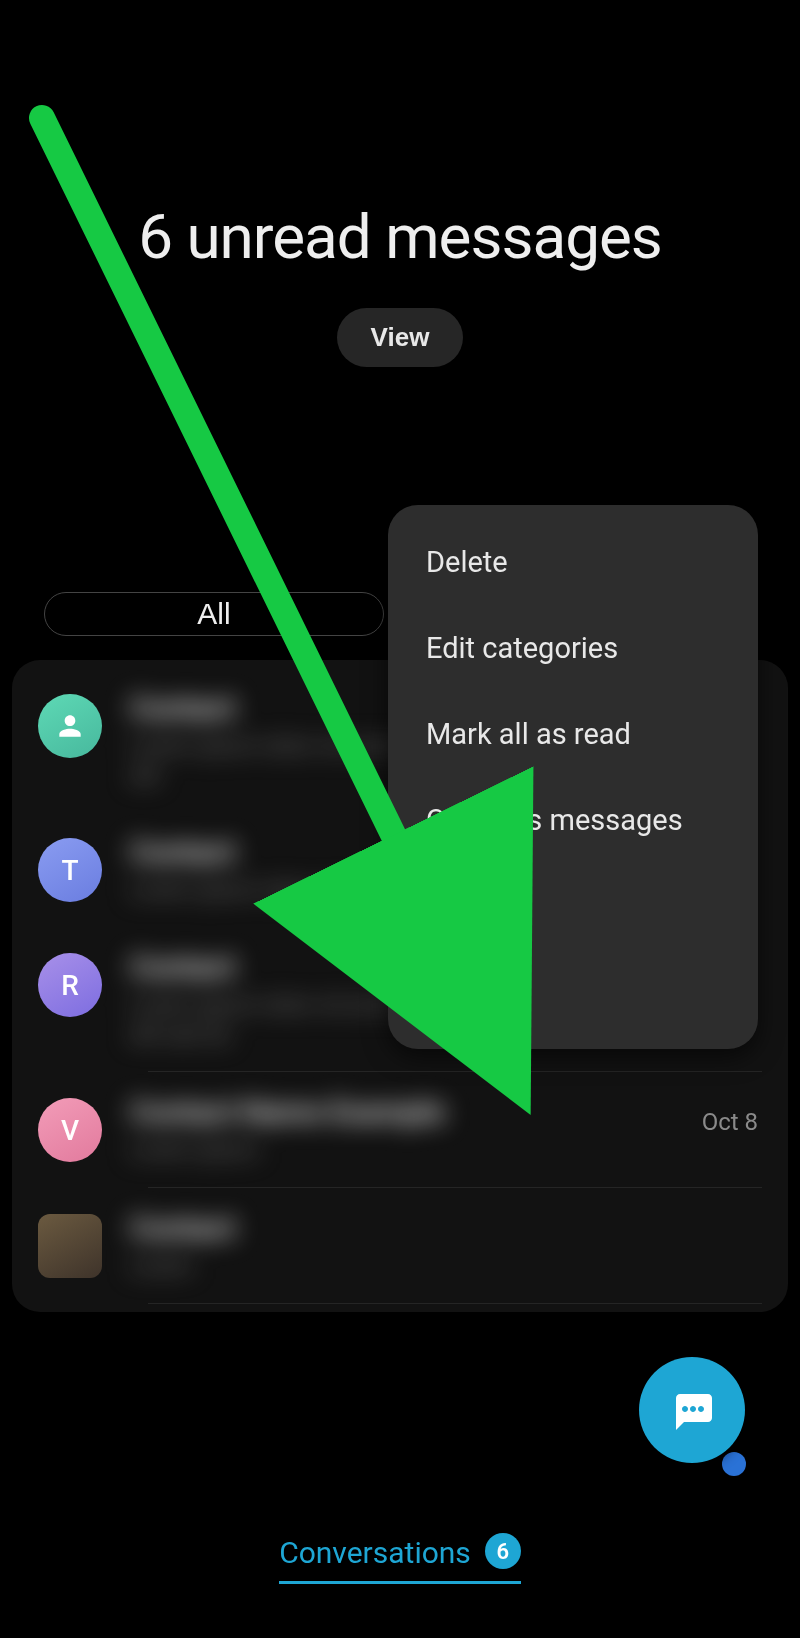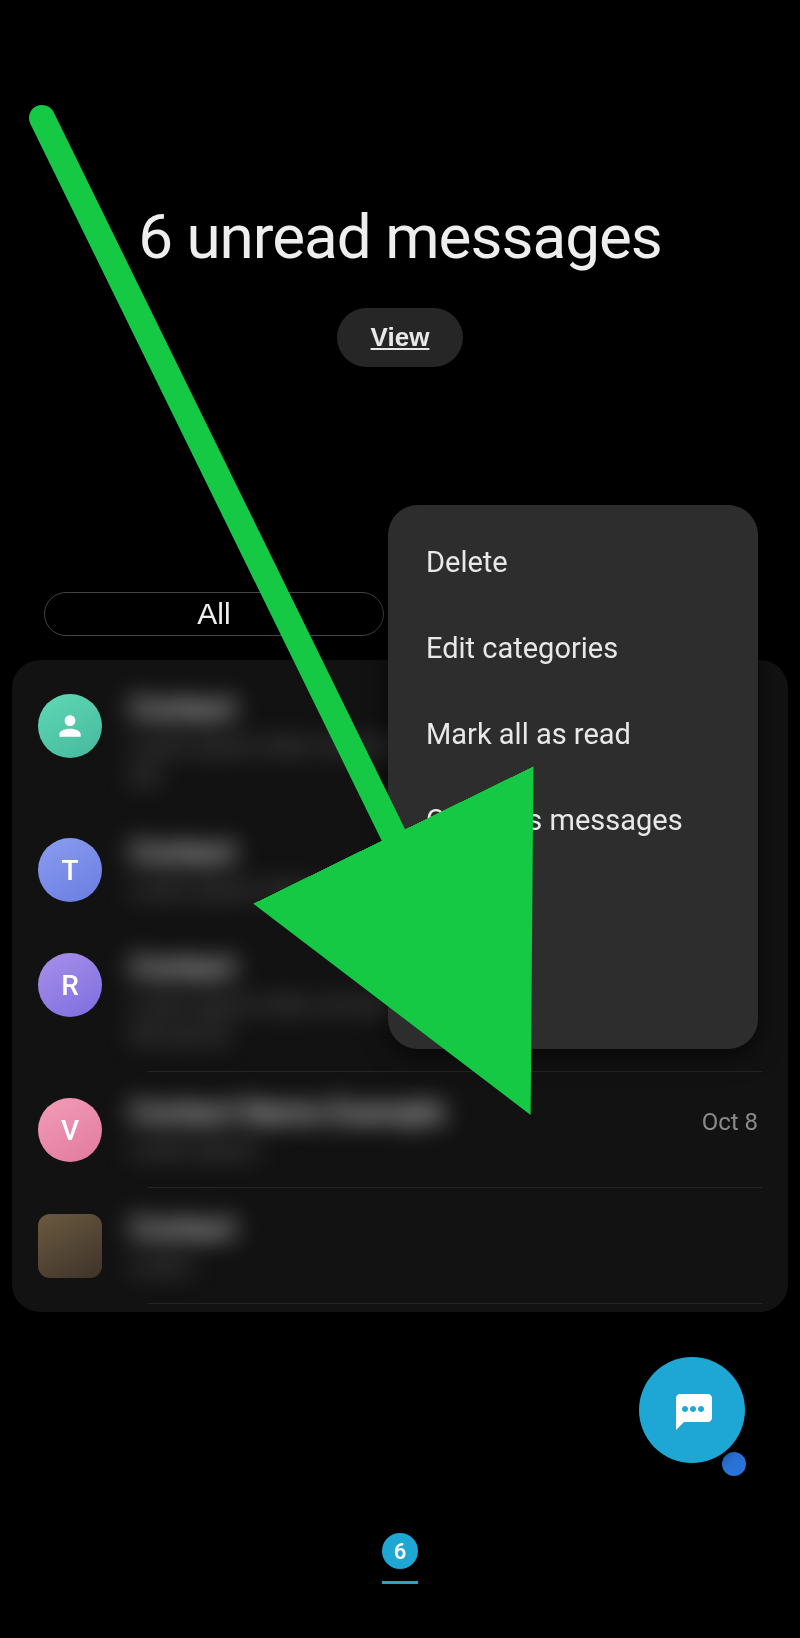--- a/index.html
+++ b/index.html
@@ -1,20 +1,20 @@
 <!DOCTYPE html>
 <html><head>
 <meta charset="utf-8">
 <style>
   * { margin: 0; padding: 0; box-sizing: border-box; }
   html, body { width: 800px; height: 1638px; background: #000; font-family: -apple-system, BlinkMacSystemFont, 'Segoe UI', Roboto, sans-serif; color: #e8e8e8; overflow: hidden; position: relative; }
   
   .header-area { padding-top: 200px; text-align: center; }
   .unread-title { font-size: 62px; font-weight: 400; color: #eee; letter-spacing: -1px; }
-  .view-btn { display: inline-block; margin-top: 35px; background: #262626; color: #e8e8e8; padding: 14px 34px; border-radius: 30px; font-size: 26px; font-weight: 600; border: none; cursor: pointer; text-decoration: underline; }
+  .view-btn { display: inline-block; margin-top: 35px; background: #262626; color: #e8e8e8; padding: 14px 34px; border-radius: 30px; font-size: 26px; font-weight: 600; border: none; cursor: pointer; }
   
   .pill-row { margin-top: 225px; display: flex; padding-left: 44px; gap: 12px; }
   .pill { border: 1.5px solid #444; border-radius: 34px; padding: 4px 0; width: 340px; text-align: center; font-size: 30px; color: #eee; font-weight: 400; cursor: pointer; background: transparent; }
   
   .list-container { margin: 24px 12px 0 12px; background: #121212; border-radius: 28px; padding: 8px 0; }
   .conv-item { display: flex; align-items: flex-start; padding: 22px 26px; position: relative; }
   .avatar { width: 64px; height: 64px; border-radius: 50%; display: flex; align-items: center; justify-content: center; font-size: 28px; font-weight: 500; color: #fff; flex-shrink: 0; margin-top: 4px; }
   .avatar.green { background: linear-gradient(150deg, #5ed9b5, #47b89d); }
   .avatar.blue { background: linear-gradient(150deg, #8a9cf1, #6a7de0); }
   .avatar.purple { background: linear-gradient(150deg, #a890e9, #7d6de0); }
@@ -125,20 +125,21 @@
 
 <div class="fab-dot"></div>
 <div class="fab">
   <svg viewBox="0 0 24 24">
       <path d="M4 4h16c1.1 0 2 .9 2 2v10c0 1.1-.9 2-2 2H8l-4 4V6c0-1.1.9-2 2-2zm3 7.5c0 .8.7 1.5 1.5 1.5s1.5-.7 1.5-1.5S9.3 10 8.5 10 7 10.7 7 11.5zm4 0c0 .8.7 1.5 1.5 1.5s1.5-.7 1.5-1.5-.7-1.5-1.5-1.5-1.5.7-1.5 1.5zm4 0c0 .8.7 1.5 1.5 1.5s1.5-.7 1.5-1.5-.7-1.5-1.5-1.5-1.5.7-1.5 1.5z"></path>
     </svg>
 </div>
 
 <div class="bottom-tabs">
   <div class="tab active">
+    <span>Conversations</span>
     <span class="tab-badge">6</span>
   </div>
 </div>
 
 <svg class="annotation-arrow" viewBox="0 0 800 1638">
   <defs>
     <marker id="ah" markerWidth="12" markerHeight="12" refX="6" refY="6" orient="auto">
       <path d="M0,0 L12,6 L0,12 Z" fill="#16c944"></path>
     </marker>
   </defs>

